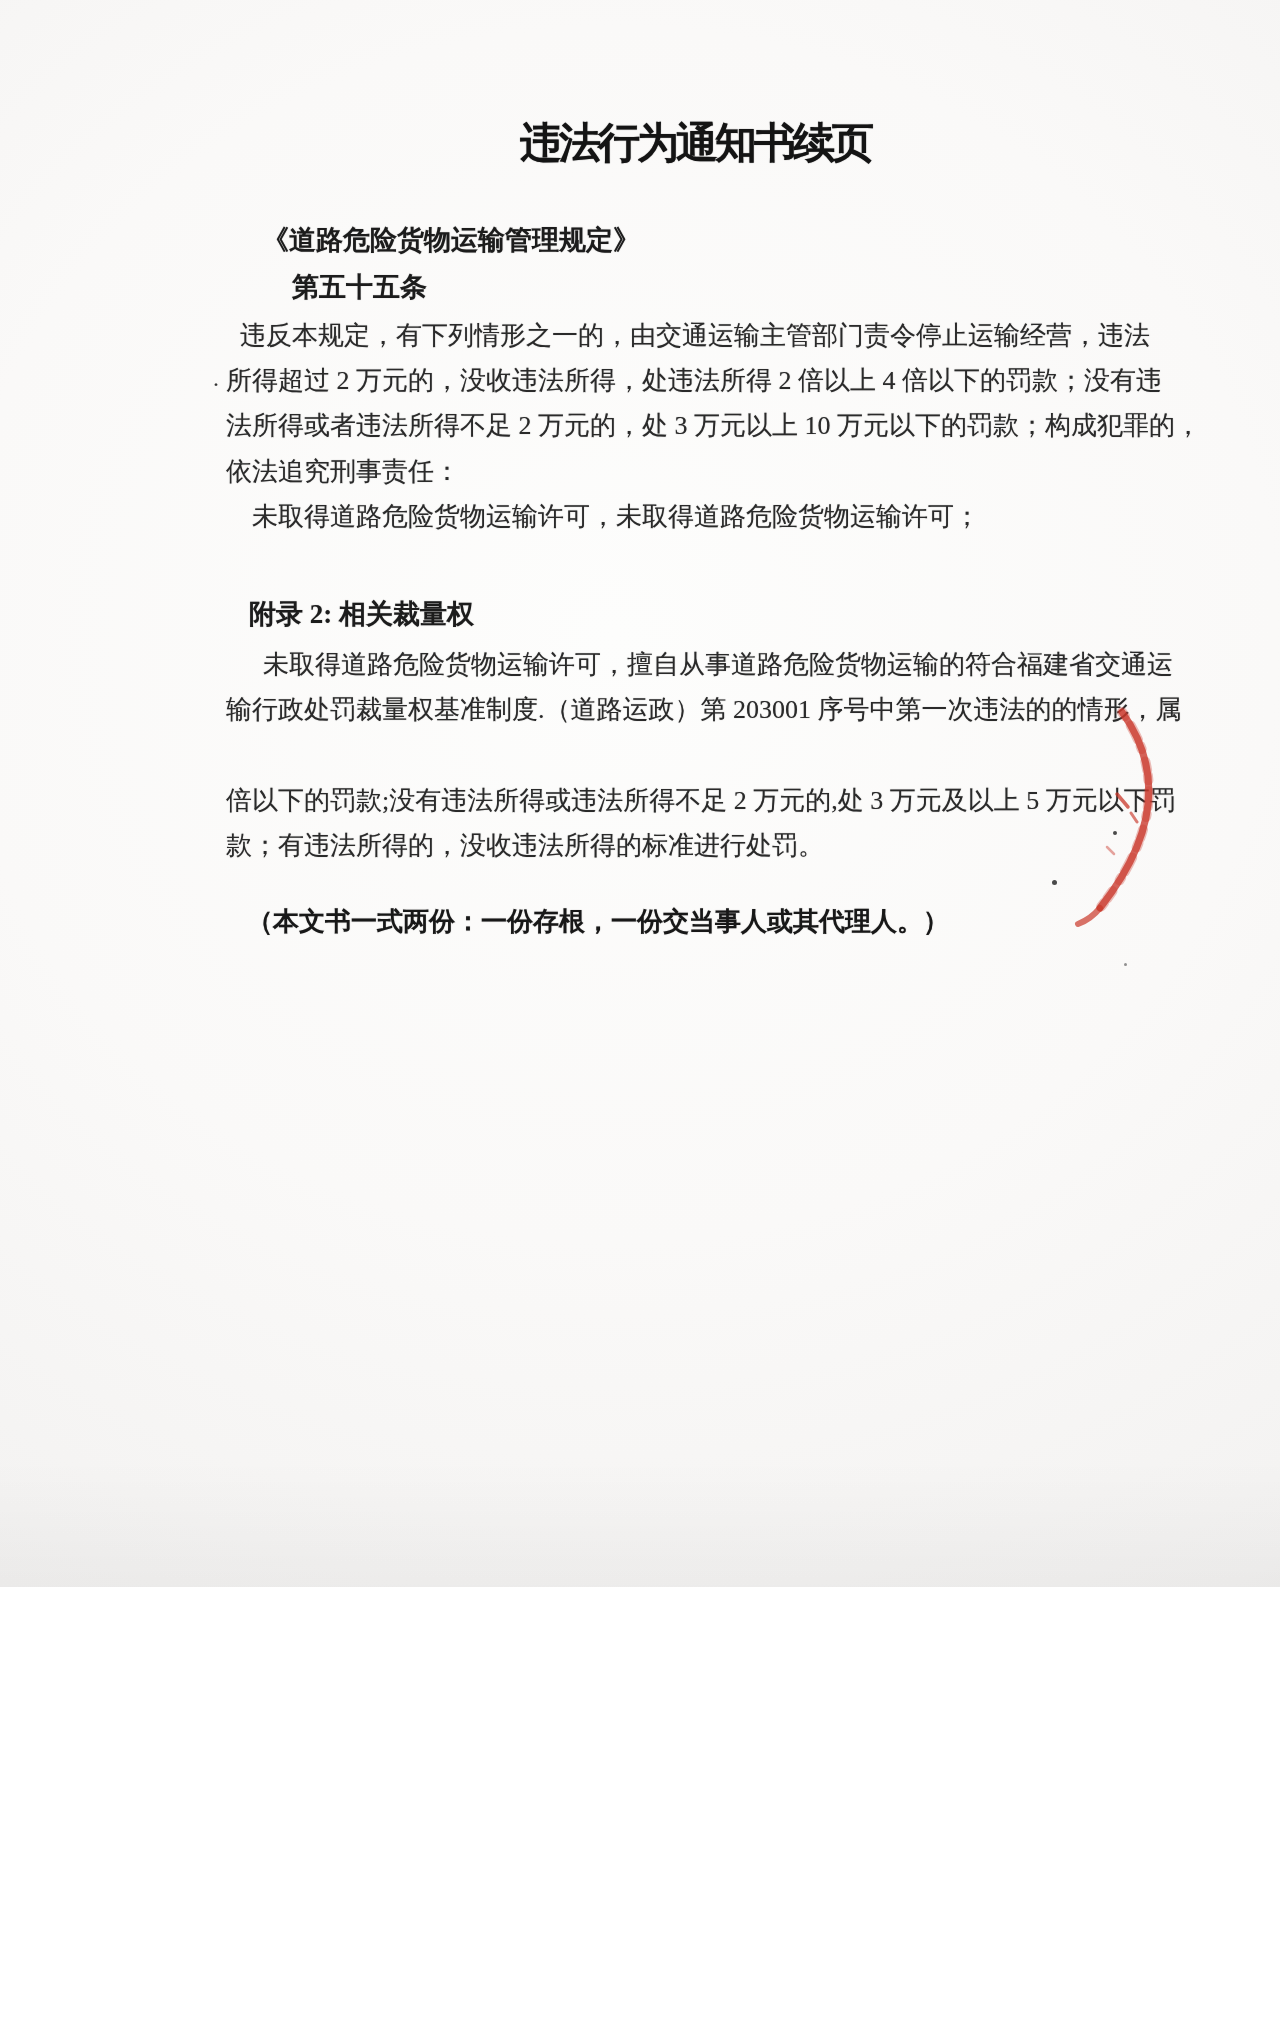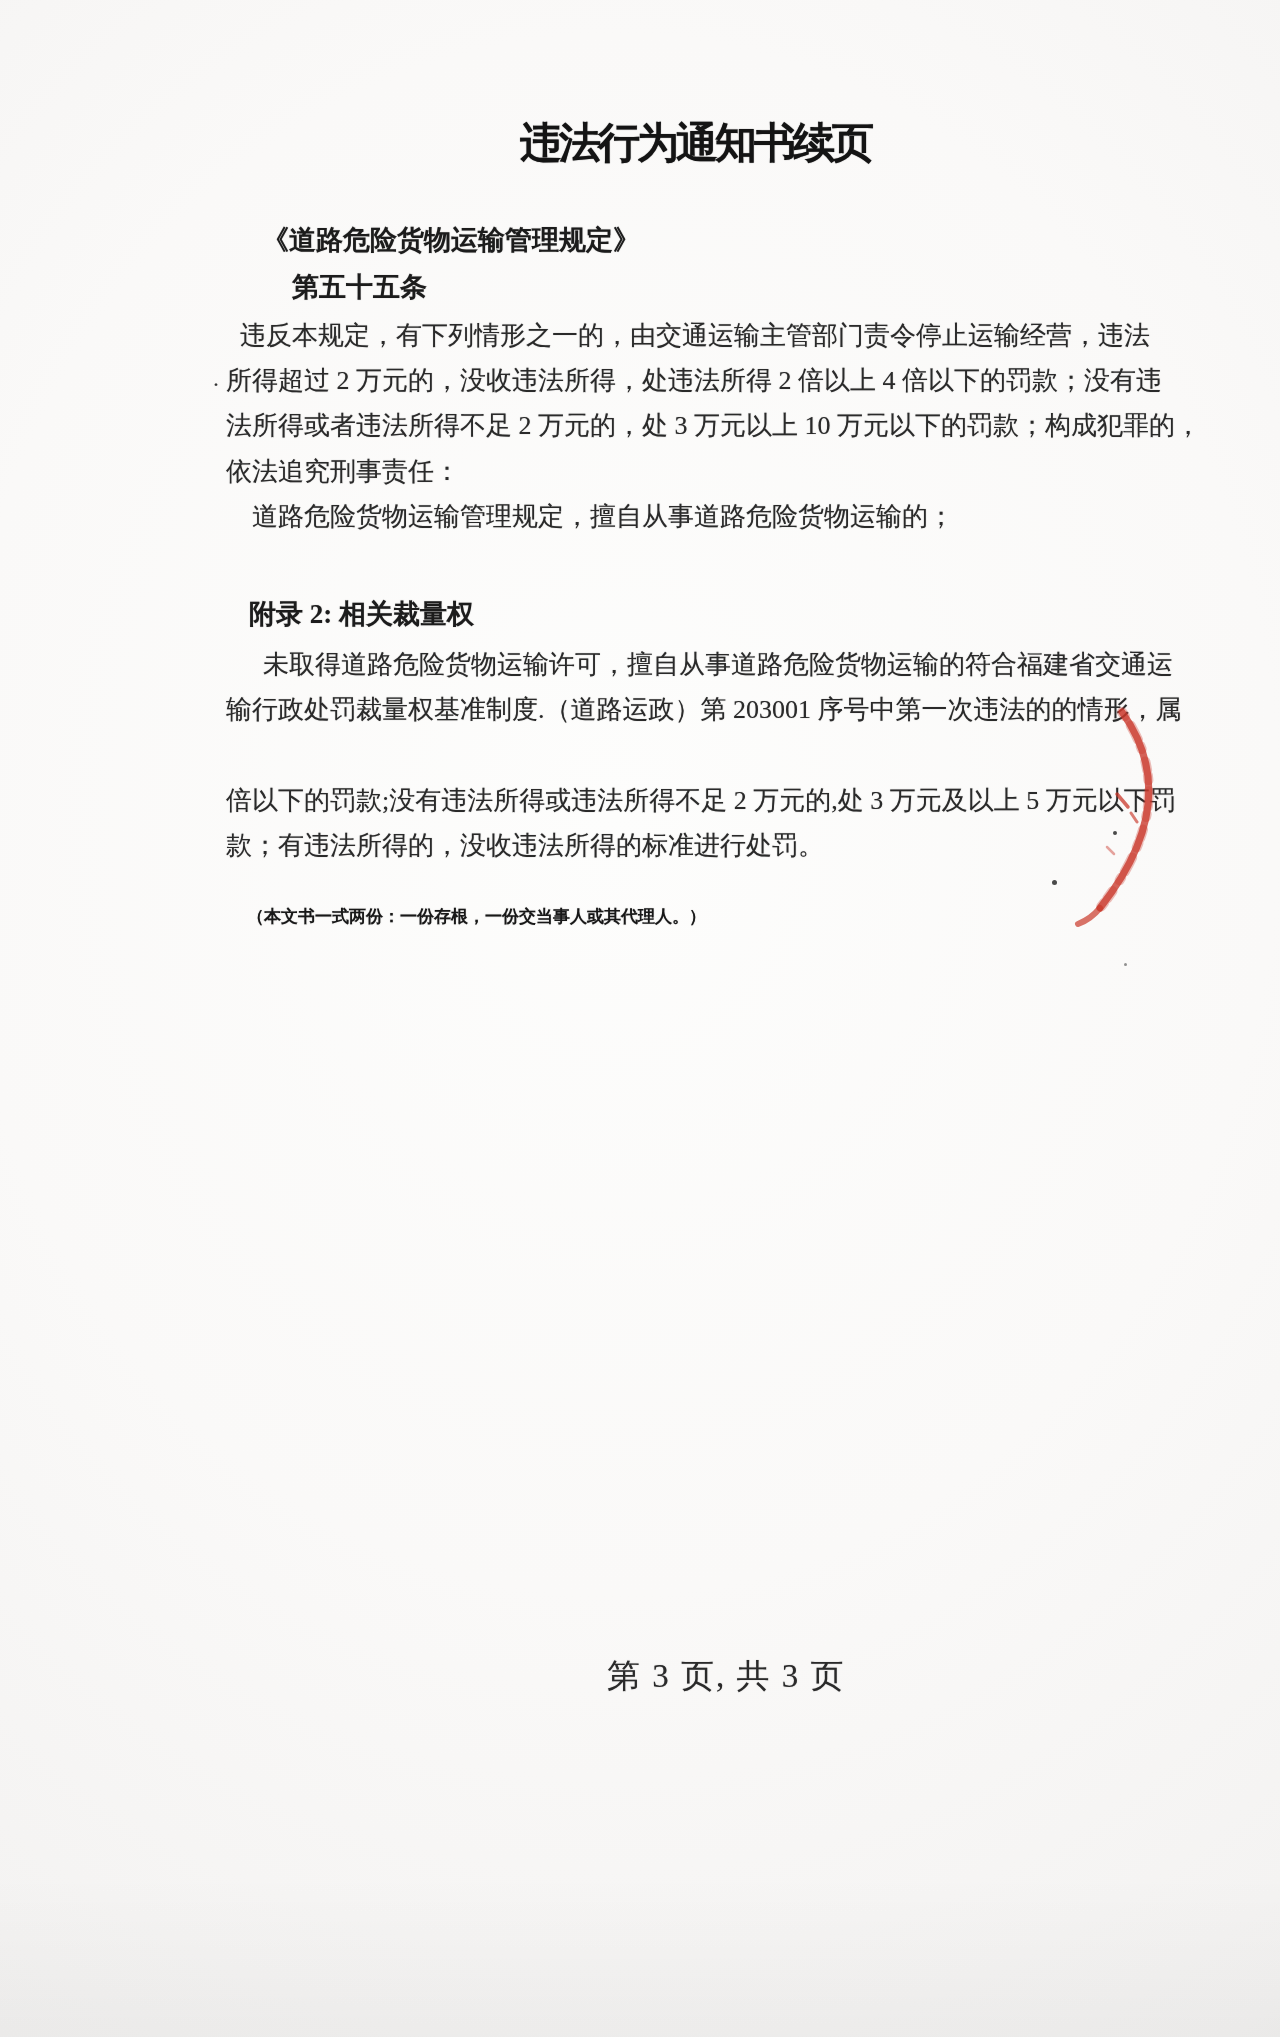--- a/index.html
+++ b/index.html
@@ -1,21 +1,21 @@
 <!DOCTYPE html>
 <html><head>
 <meta charset="utf-8">
 <style>
   html, body { margin: 0; padding: 0; }
   body { width: 1280px; height: 2037px; }
 
   .page {
     position: relative;
     width: 1280px;
-    height: 2037px;
+    height: 1587px;
     overflow: hidden;
     background:
       linear-gradient(rgba(0,0,0,0) 92%, rgba(0,0,0,0.035) 100%),
       radial-gradient(ellipse 115% 85% at 48% 40%, #fdfdfc 0%, #faf9f8 45%, #f3f2f1 82%, #eaeae8 100%);
     font-family: "Liberation Serif", serif;
     color: #2a2a2a;
   }
 
   .line {
     position: absolute;
@@ -41,21 +41,21 @@
   .heading {
     font-weight: 700;
     color: #1c1c1c;
     font-size: 27px;
   }
 
   .bold-note {
     font-family: "Liberation Sans", sans-serif;
     font-weight: 700;
     color: #181818;
-    font-size: 17px;
+    font-size: 26px;
   }
 
   .footer-text { font-size: 33px; letter-spacing: 2px; margin-left: 22px; }
 
   .stray-dot {
     position: absolute;
     font-size: 24px;
     line-height: 1;
     color: #333;
   }
@@ -87,21 +87,21 @@
   <div class="line" style="left:240px; top:323px;">违反本规定，有下列情形之一的，由交通运输主管部门责令停止运输经营，违法</div>
 
   <div class="stray-dot" style="left:212px; top:372px;">·</div>
 
   <div class="line" style="left:226px; top:368px;">所得超过 2 万元的，没收违法所得，处违法所得 2 倍以上 4 倍以下的罚款；没有违</div>
 
   <div class="line" style="left:226px; top:413px;">法所得或者违法所得不足 2 万元的，处 3 万元以上 10 万元以下的罚款；构成犯罪的，</div>
 
   <div class="line" style="left:226px; top:459px;">依法追究刑事责任：</div>
 
-  <div class="line" style="left:252px; top:504px;">道路危险货物运输管理规定，擅自从事道路危险货物运输的；</div>
+  <div class="line" style="left:252px; top:504px;">未取得道路危险货物运输许可，未取得道路危险货物运输许可；</div>
 
   <div class="line heading" style="left:249px; top:601px;">附录 2: 相关裁量权</div>
 
   <div class="line" style="left:251px; top:652px;margin-left:12px;">未取得道路危险货物运输许可，擅自从事道路危险货物运输的符合福建省交通运</div>
 
   <div class="line" style="left:226px; top:697px;">输行政处罚裁量权基准制度.（道路运政）第 203001 序号中第一次违法的的情形，属</div>
 
 
   <div class="line" style="left:226px; top:788px;">倍以下的罚款;没有违法所得或违法所得不足 2 万元的,处 3 万元及以上 5 万元以下罚</div>
 

